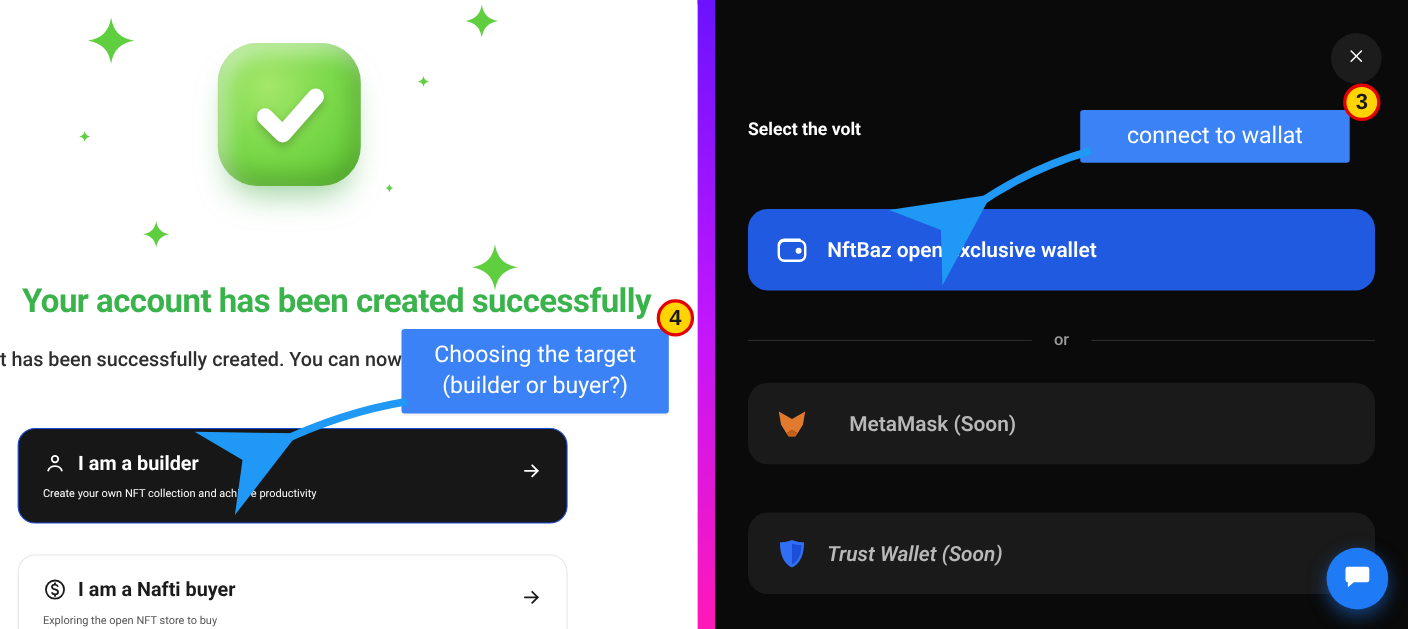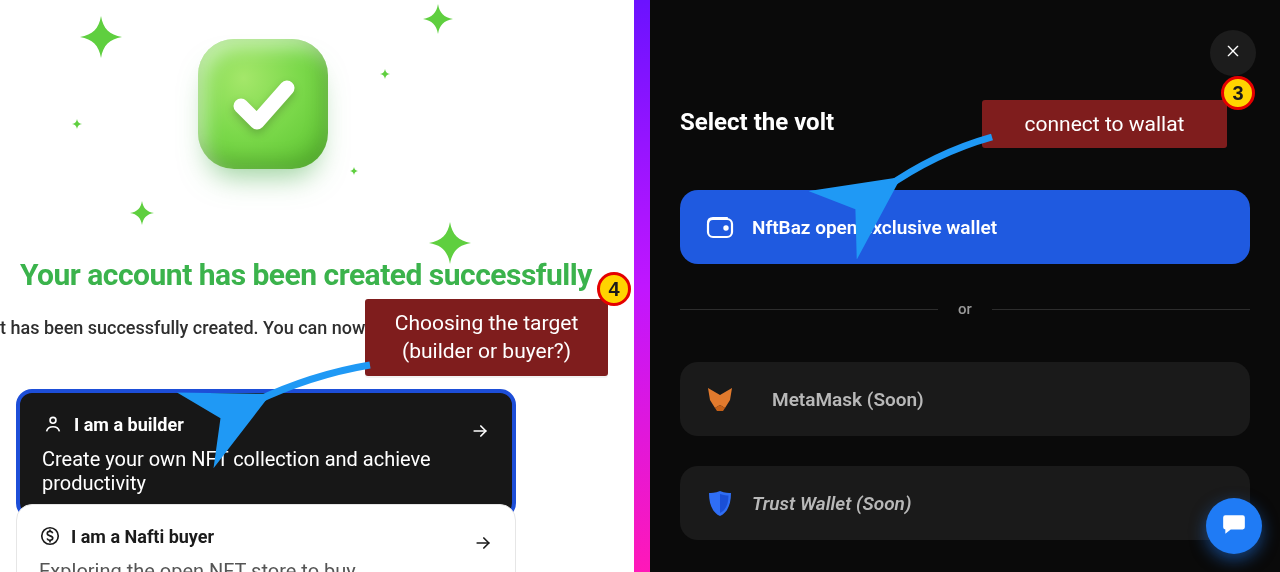--- a/index.html
+++ b/index.html
@@ -87,38 +87,38 @@
     left: 16px;
     width: 500px;
     border-radius: 16px;
     padding: 20px 22px 20px 22px;
     box-sizing: border-box;
   }
   .opt-card.dark {
     top: 385px;
     background: #171717;
     color: #ffffff;
-    border: 4px solid #1d4ed8;
+    border: 1px solid #1d4ed8;
   }
   .opt-card.light {
     top: 500px;
     background: #ffffff;
     color: #1b1b1b;
     border: 1px solid #e6e6e6;
   }
   .opt-title-row {
     display: flex;
     align-items: center;
     gap: 10px;
     font-size: 18px;
     font-weight: 700;
   }
   .opt-sub {
     margin-top: 12px;
-    font-size: 20px;
+    font-size: 10px;
     font-weight: 400;
   }
   .opt-card.light .opt-sub { color: #555; }
   .opt-arrow {
     position: absolute;
     right: 22px;
     top: 28px;
   }
   .opt-icon {
     width: 22px;
@@ -148,21 +148,21 @@
     display: flex;
     align-items: center;
     justify-content: center;
     cursor: pointer;
   }
   .right-heading {
     position: absolute;
     left: 30px;
     top: 108px;
     color: #ffffff;
-    font-size: 24px;
+    font-size: 16px;
     font-weight: 700;
   }
   .wallet-card {
     position: absolute;
     left: 30px;
     width: 570px;
     border-radius: 18px;
     padding: 24px 26px;
     box-sizing: border-box;
     display: flex;
@@ -173,21 +173,21 @@
   }
   .wallet-card.primary {
     top: 190px;
     background: #1f5ae0;
     color: #ffffff;
   }
   .wallet-card.muted {
     background: #1a1a1a;
     color: #b8b8b8;
   }
-  .wallet-card.mm { top: 362px; gap: 38px; }
+  .wallet-card.mm { top: 348px; gap: 38px; }
   .wallet-card.tw { top: 466px; font-style: italic; }
   .wallet-icon {
     width: 28px;
     height: 26px;
     display: inline-flex;
     align-items: center;
     justify-content: center;
     flex-shrink: 0;
   }
   .or-row {
@@ -221,21 +221,21 @@
     background: #1f7bf5;
     display: flex;
     align-items: center;
     justify-content: center;
     box-shadow: 0 6px 16px rgba(31,123,245,0.5);
   }
 
   
   .callout {
     position: absolute;
-    background: #7f1d1d;
+    background: #3b82f6;
     color: #ffffff;
     padding: 10px 18px;
     border-radius: 3px;
     font-size: 21px;
     line-height: 1.35;
     text-align: center;
     font-weight: 400;
     box-shadow: 0 2px 0 rgba(0,0,0,0.05);
   }
   .callout.c-left { left: 365px; top: 299px; width: 243px; box-sizing: border-box; }

